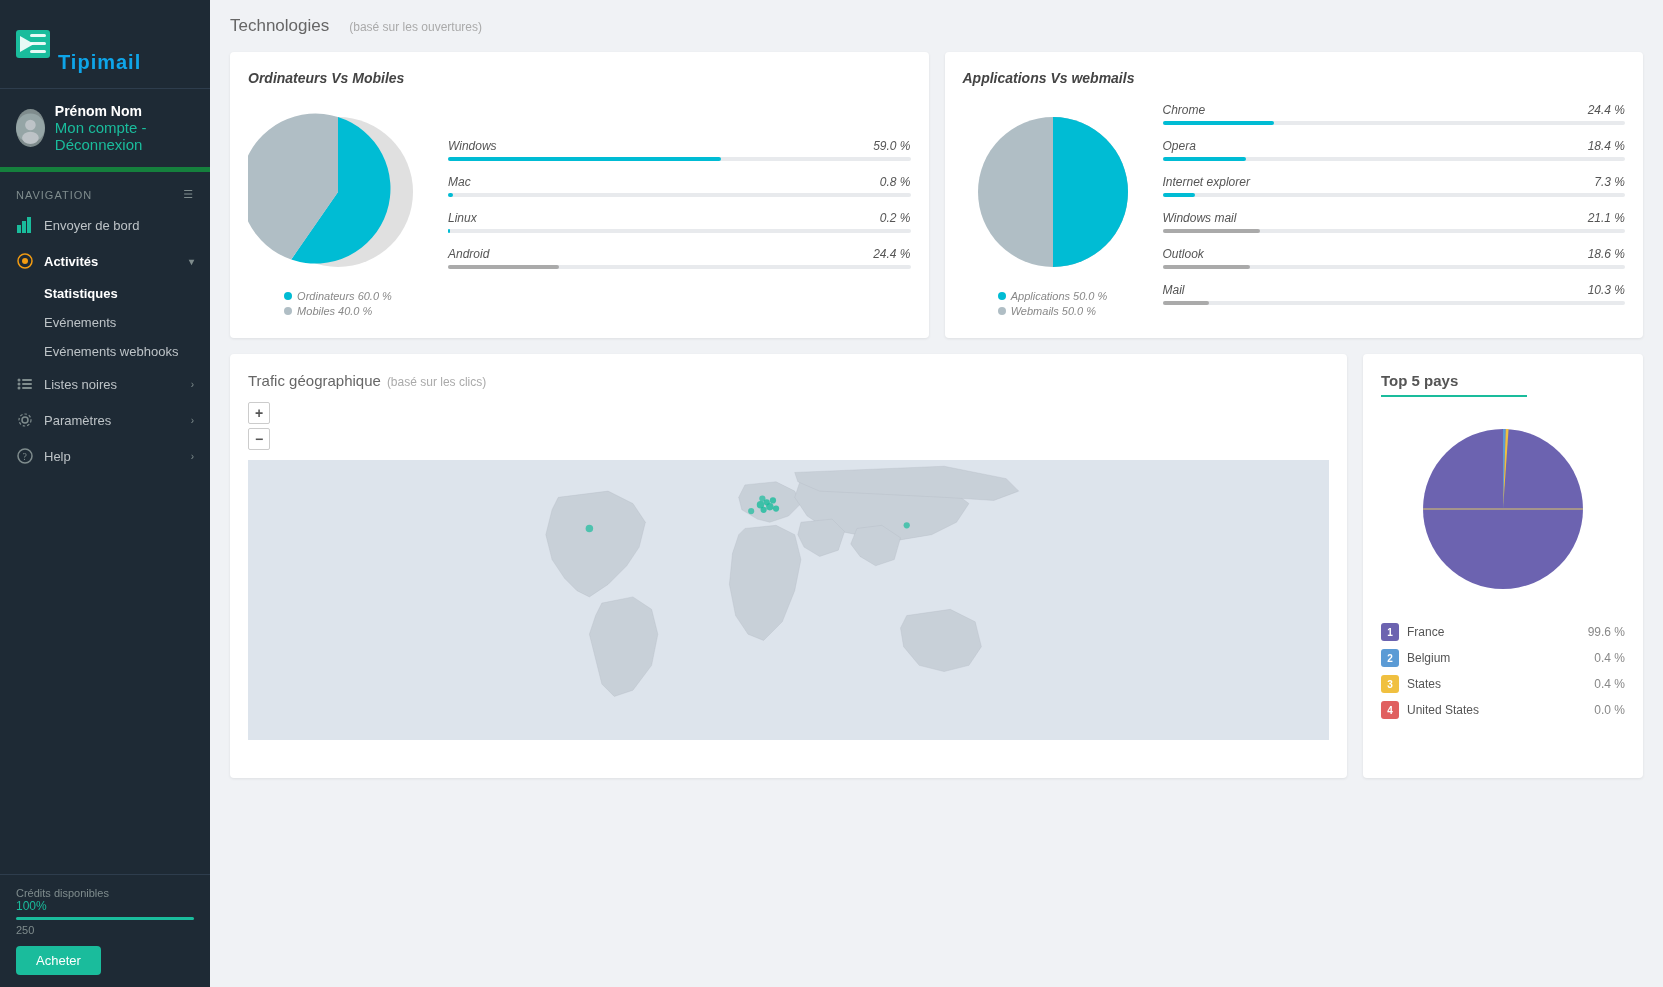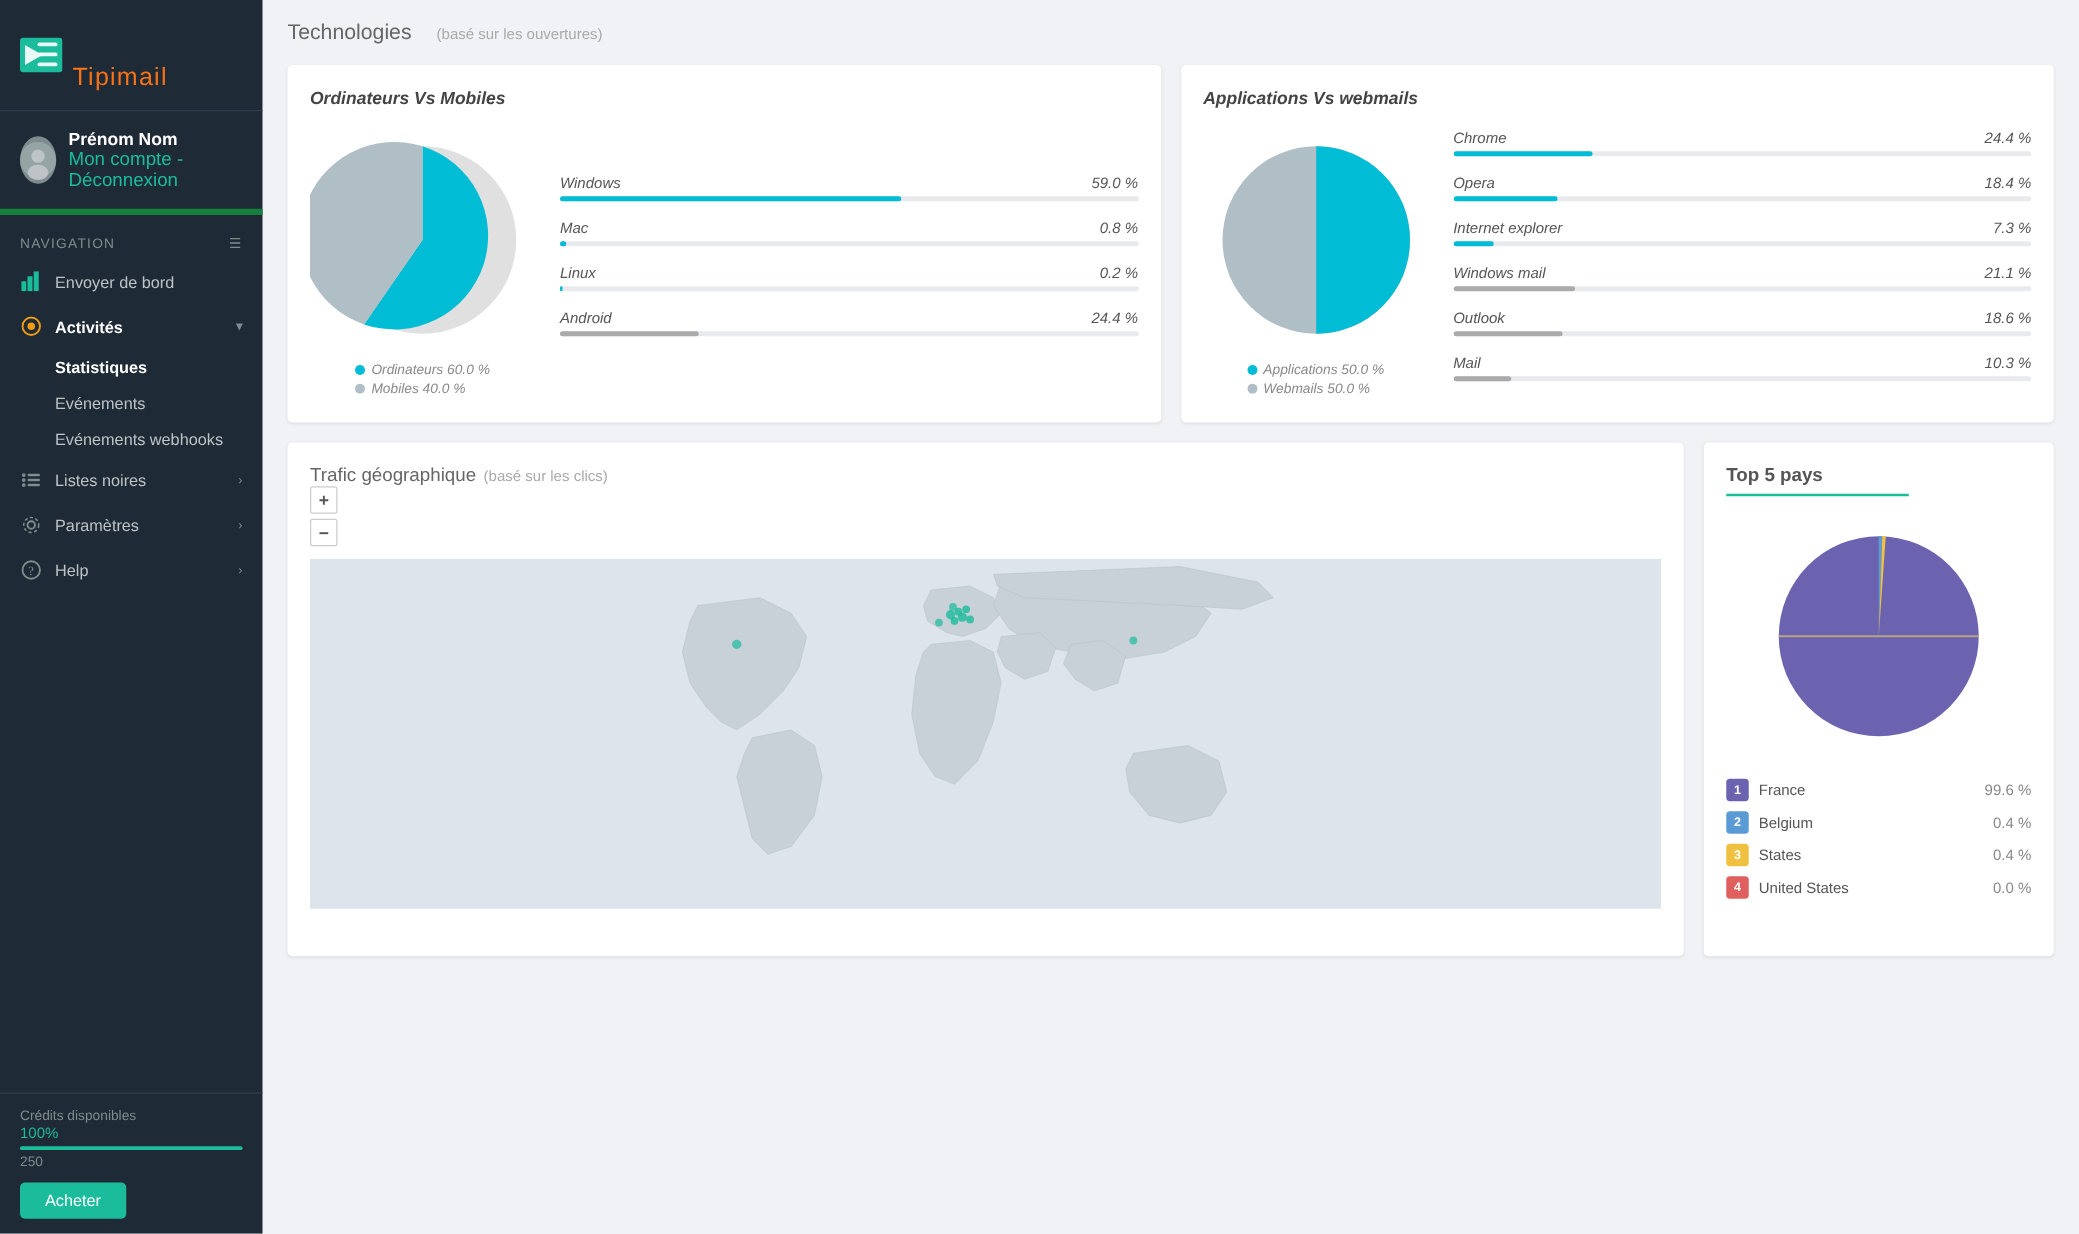--- a/index.html
+++ b/index.html
@@ -15,21 +15,21 @@
       flex-direction: column;
       height: 987px;
     }
     #sidebar-logo {
       padding: 14px 16px;
       display: flex;
       align-items: center;
       gap: 8px;
       border-bottom: 1px solid #2e3d4d;
     }
-    .logo-text { font-size: 20px; font-weight: 400; color: #f97316; letter-spacing: 1px; margin-top: 37px; }
+    .logo-text { font-size: 20px; font-weight: 700; color: #0ea5e9; letter-spacing: 1px; margin-top: 37px; }
 
     #sidebar-user {
       padding: 14px 16px;
       display: flex;
       align-items: center;
       gap: 10px;
       border-bottom: 5px solid #15803d;
     }
     .user-avatar {
       width: 38px; height: 38px; border-radius: 50%;
@@ -426,21 +426,21 @@
               </div>
           </div>
         </div>
       </div>
     </div>
   </div>
 
   <div class="geo-row">
 
     <div class="geo-map-card">
-      <div style="display:flex;align-items:baseline;gap:6px;margin-bottom:0;">
+      <div style="display:flex;align-items:baseline;gap:6px;margin-bottom:13px;">
         <span style="font-size:15px;color:#666;font-weight:400;">Trafic géographique</span>
         <span style="font-size:12px;color:#aaa;">(basé sur les clics)</span>
       </div>
       <div class="map-controls">
         <div class="map-btn">+</div>
         <div class="map-btn">−</div>
       </div>
 
       <div class="world-map-container">
         <svg viewBox="0 0 900 450" width="100%" height="280" style="background:#dde4ec;">

